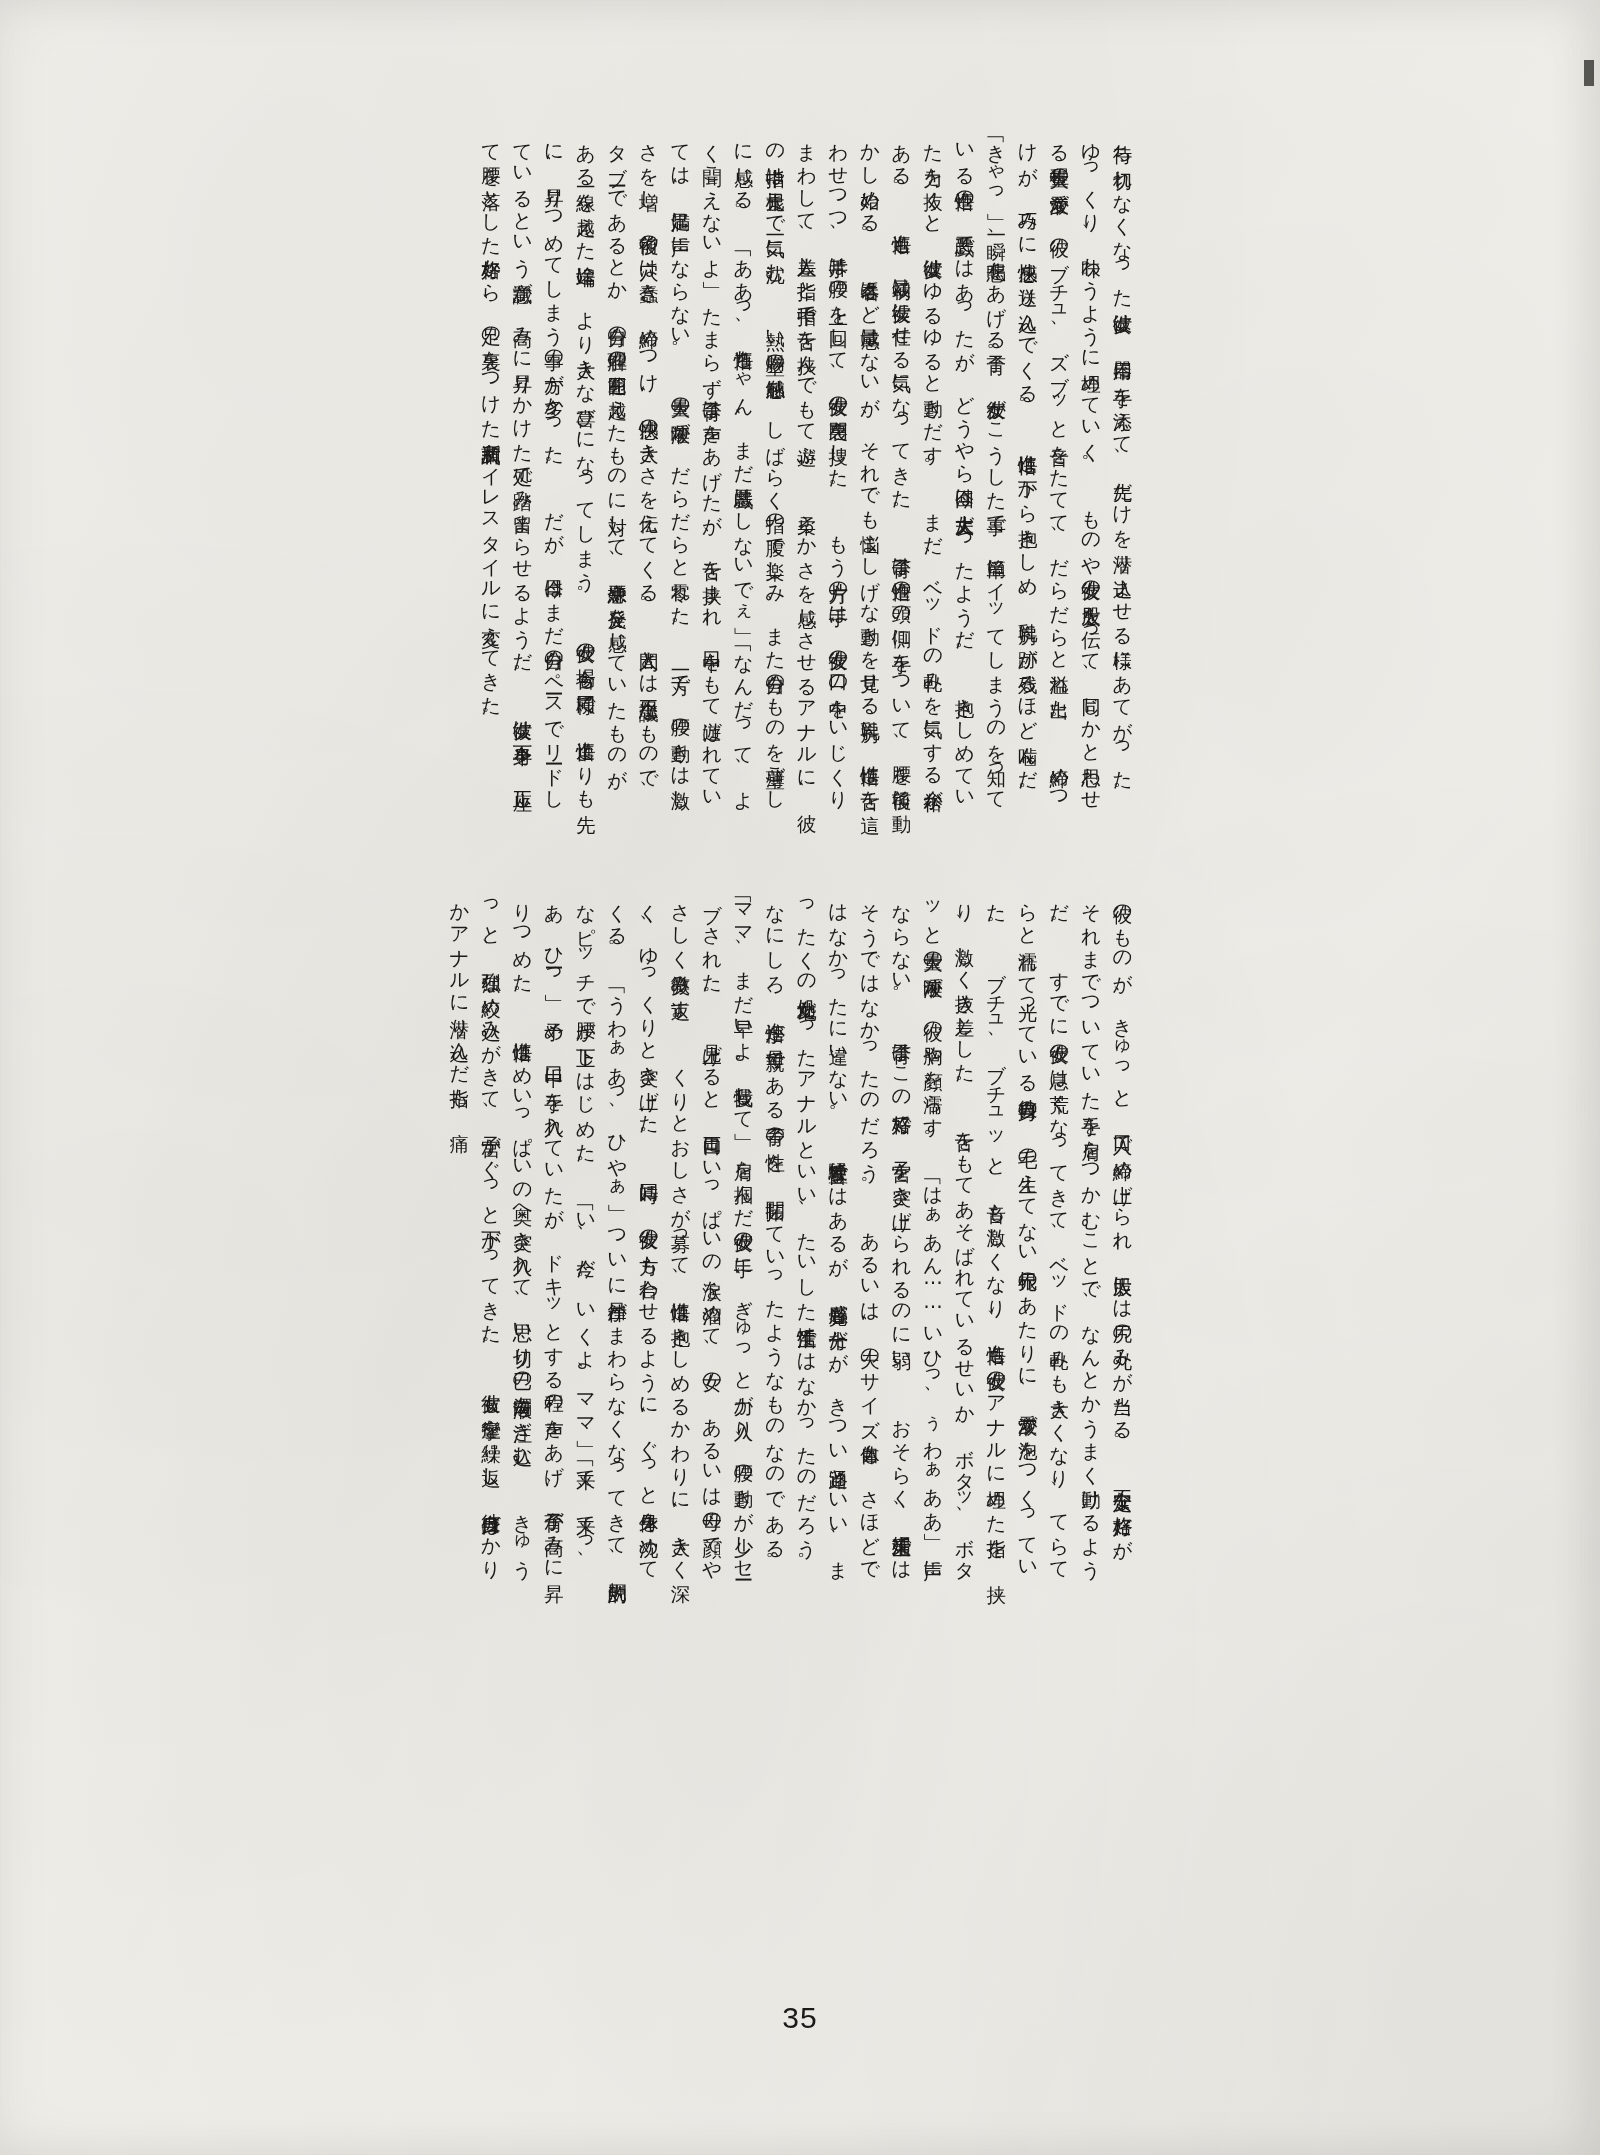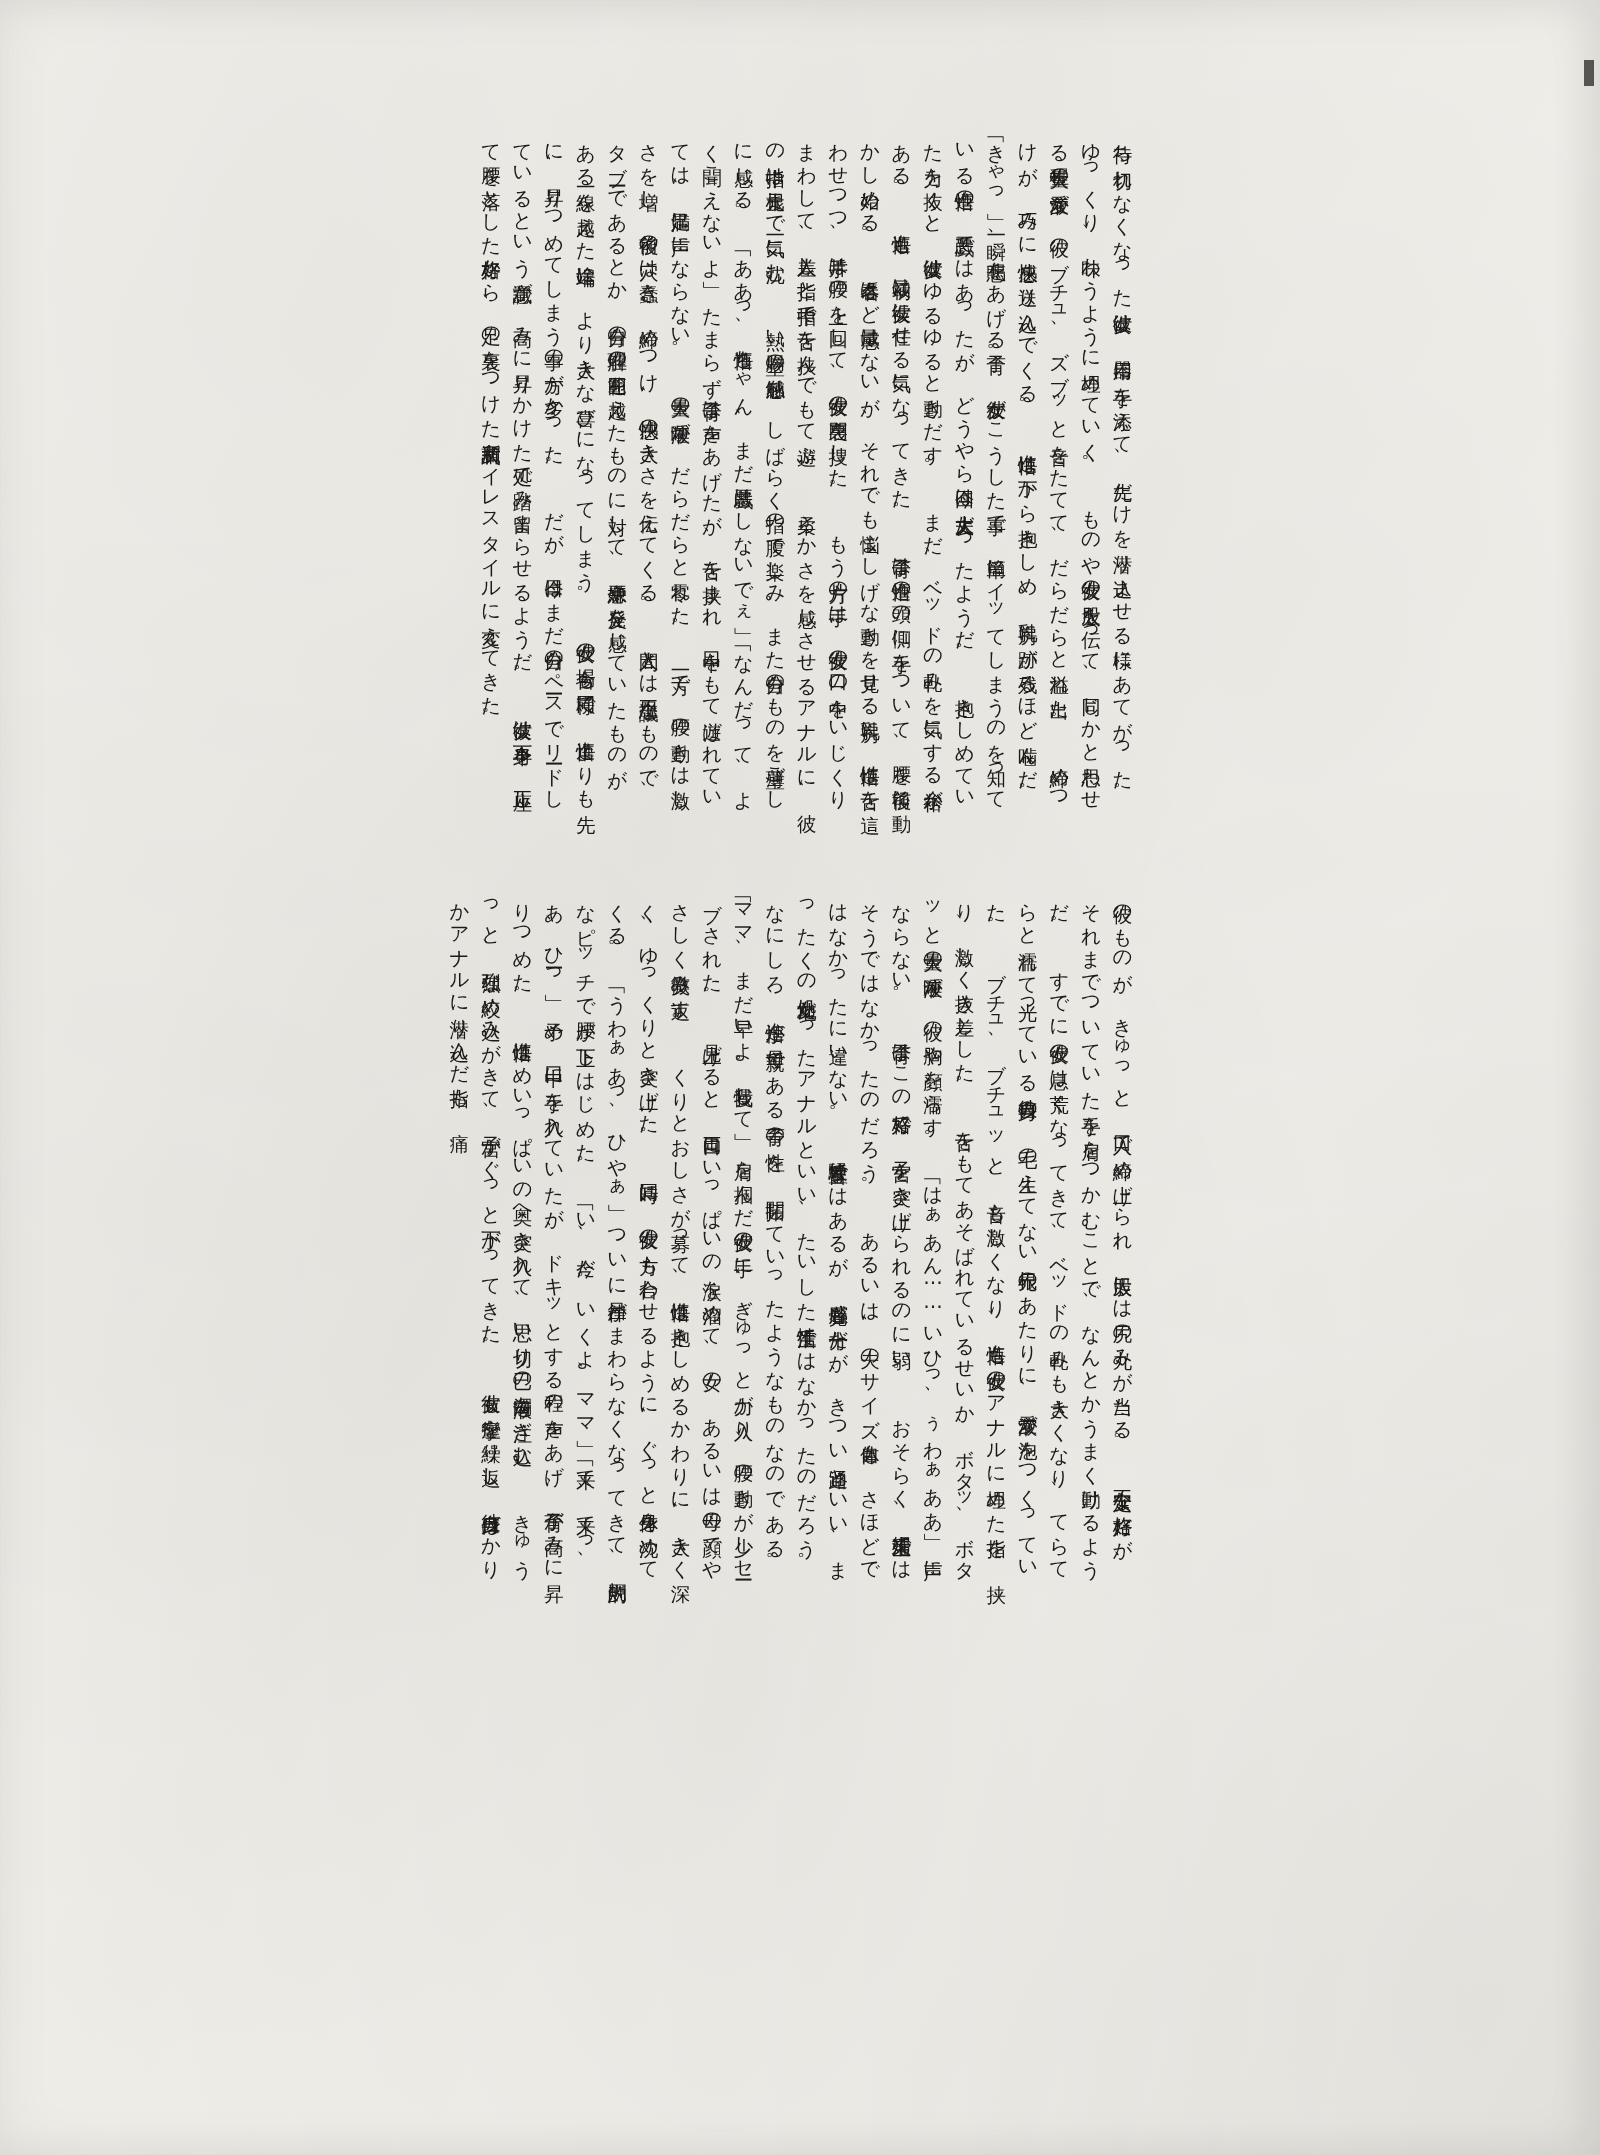--- a/index.html
+++ b/index.html
@@ -143,18 +143,19 @@
 同時に、彼女の方も合わせるように、ぐっと身体を沈めてくる。
 「うわぁあっ、ひやぁ」
 ついに呂律がまわらなくなってきて、規則的なピッチで腰が上下しはじめた。
 「い、今だ。いくよ、ママ」
 「来て、来てっ、あ、ひーっ」
 予め、口中に手を入れていたが、ドキッとする程の声をあげ、育子が高みに昇りつめた。
 進悟はめいっぱいの奥へ突き入れて、思い切り已の白濁液を注ぎ込む。
 きゅうっと、強烈な絞め込みがきて、子宮がぐっと下がってきた。
 彼女も痙攣を繰り返し、彼自身ばかりかアナルに潜り込んだ指も、痛</div>
 
+    <div class="page-number">35</div>
 
     <div class="corner-mark"></div>
   </div>
 
   <div class="edge-shadow"></div>
 </div>
 
 </body></html>

